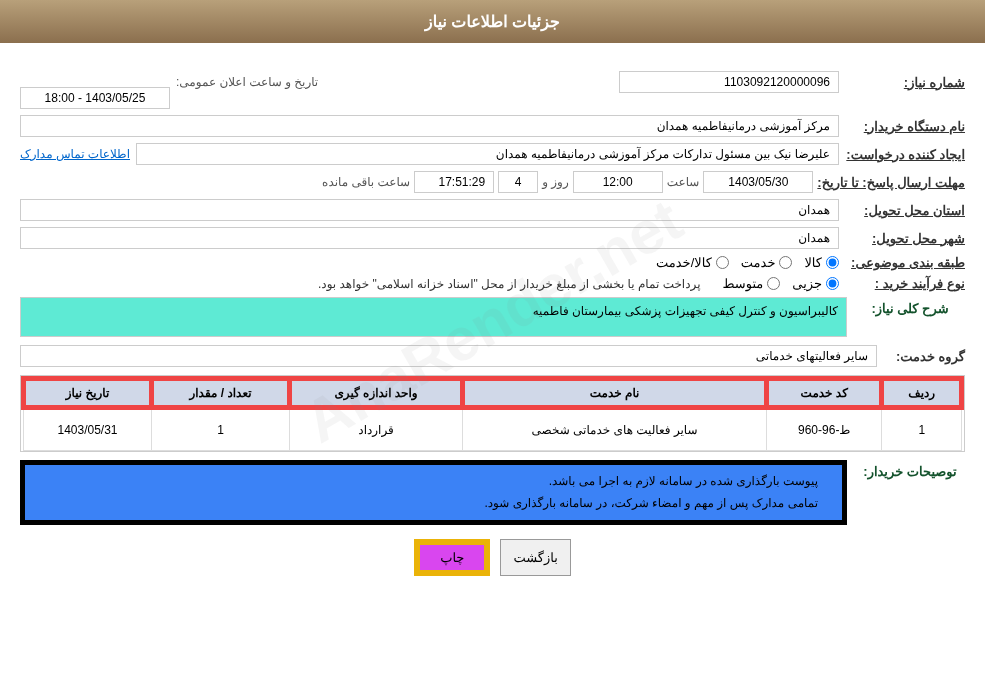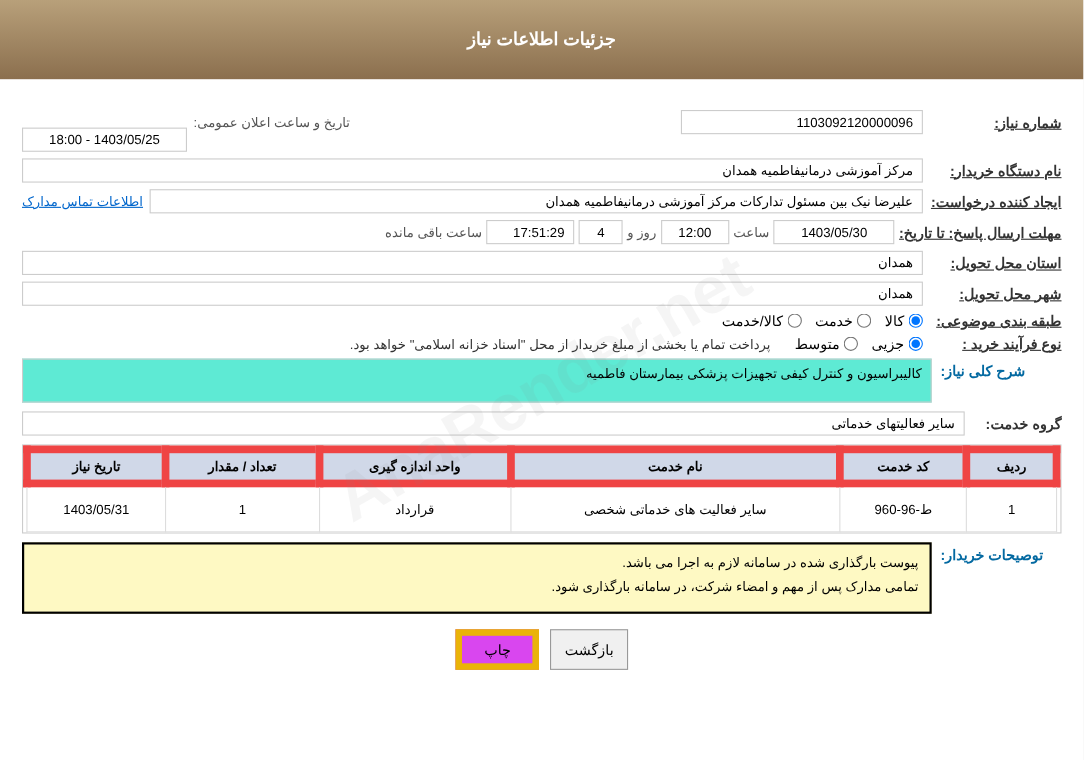--- a/index.html
+++ b/index.html
@@ -12,21 +12,21 @@
     .page-container {
       width: 985px;
       min-height: 691px;
       background: #fff;
       margin: 0 auto;
     }
     .header-bar {
       background: linear-gradient(to bottom, #b8a07a, #8b6f4e);
       color: #fff;
       text-align: center;
-      padding: 26px 20px;
+      padding: 12px 20px;
       font-size: 16px;
       font-weight: bold;
     }
     .content-area {
       padding: 12px 20px;
     }
     .info-row {
       display: flex;
       align-items: center;
       margin-bottom: 6px;
@@ -98,21 +98,21 @@
     }
     table {
       width: 100%;
       border-collapse: collapse;
       font-size: 12px;
     }
     table thead tr {
       background: #d0d8e8;
     }
     table thead th {
-      border: 7px solid #ef4444;
+      border: 5px solid #ef4444;
       padding: 5px 8px;
       text-align: center;
       font-weight: bold;
     }
     table tbody tr {
       background: #fff;
     }
     table tbody tr:nth-child(even) {
       background: #f5f5f5;
     }
@@ -201,29 +201,29 @@
       flex: 1;
     }
     .row-with-label {
       display: flex;
       align-items: flex-start;
       margin-bottom: 8px;
       gap: 8px;
     }
     .side-label {
       font-weight: bold;
-      color: #0369a1;
+      color: #14532d;
       min-width: 110px;
-      text-align: left;
+      text-align: center;
       padding-top: 4px;
     }
     .buyer-desc-box {
-      border: 2px solid #000000;
-      background: #fef9c3;
-      padding: 6px 10px;
+      border: 5px solid #000000;
+      background: #3b82f6;
+      padding: 6px 24px;
       min-height: 65px;
       font-size: 12px;
       line-height: 1.8;
       text-align: right;
       flex: 1;
     }
   </style>
 </head>
 <body>
 
@@ -252,21 +252,21 @@
     <div class="info-row">
       <span class="label">ایجاد کننده درخواست:</span>
       <div class="value-box">علیرضا نیک بین مسئول تدارکات مرکز آموزشی درمانیفاطمیه همدان</div>
       <span class="link-text">اطلاعات تماس مدارک</span>
     </div>
 
     <div class="date-time-row">
       <span class="label">مهلت ارسال پاسخ: تا تاریخ:</span>
       <div class="value-box-fixed" style="width:110px;">1403/05/30</div>
       <span class="inline-label">ساعت</span>
-      <div class="value-box-fixed" style="width:62px;">12:00</div>
+      <div class="value-box-fixed" style="width:90px;">12:00</div>
       <span class="inline-label">روز و</span>
       <div class="value-box-fixed" style="width:40px;">4</div>
       <div class="remaining-time-box">17:51:29</div>
       <span class="inline-label">ساعت باقی مانده</span>
     </div>
 
     <div class="info-row">
       <span class="label">استان محل تحویل:</span>
       <div class="value-box">همدان</div>
     </div>

